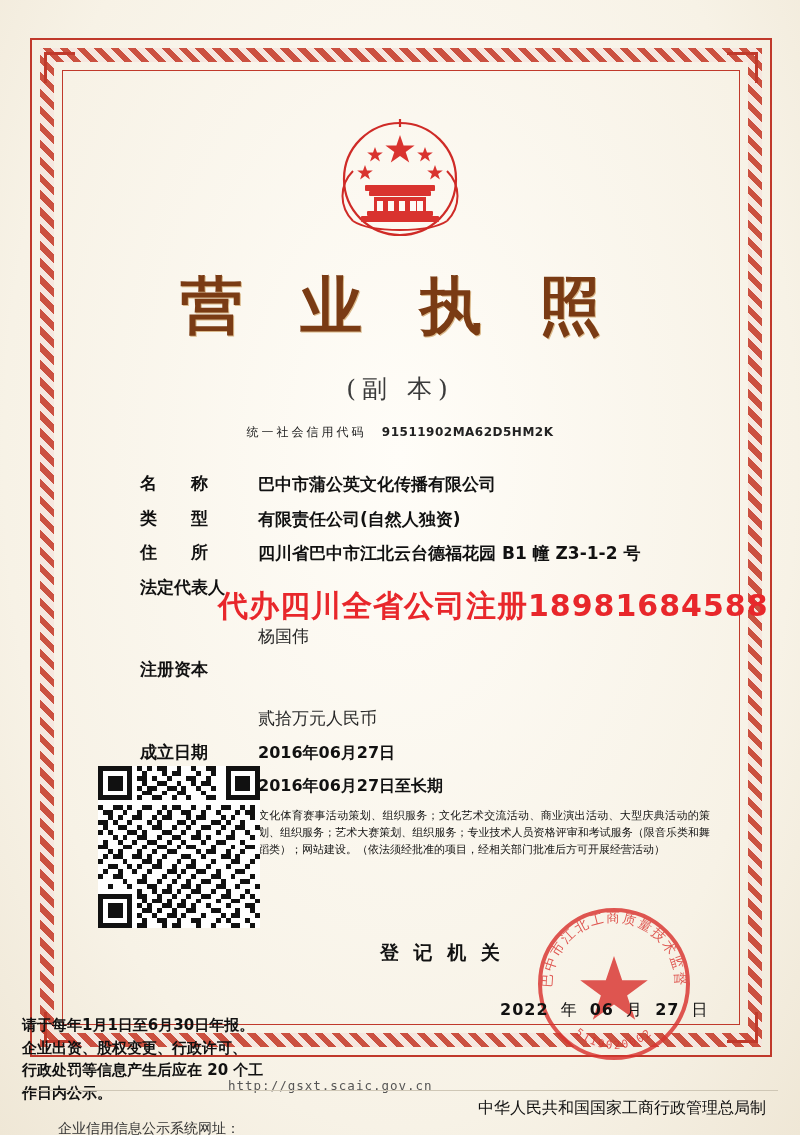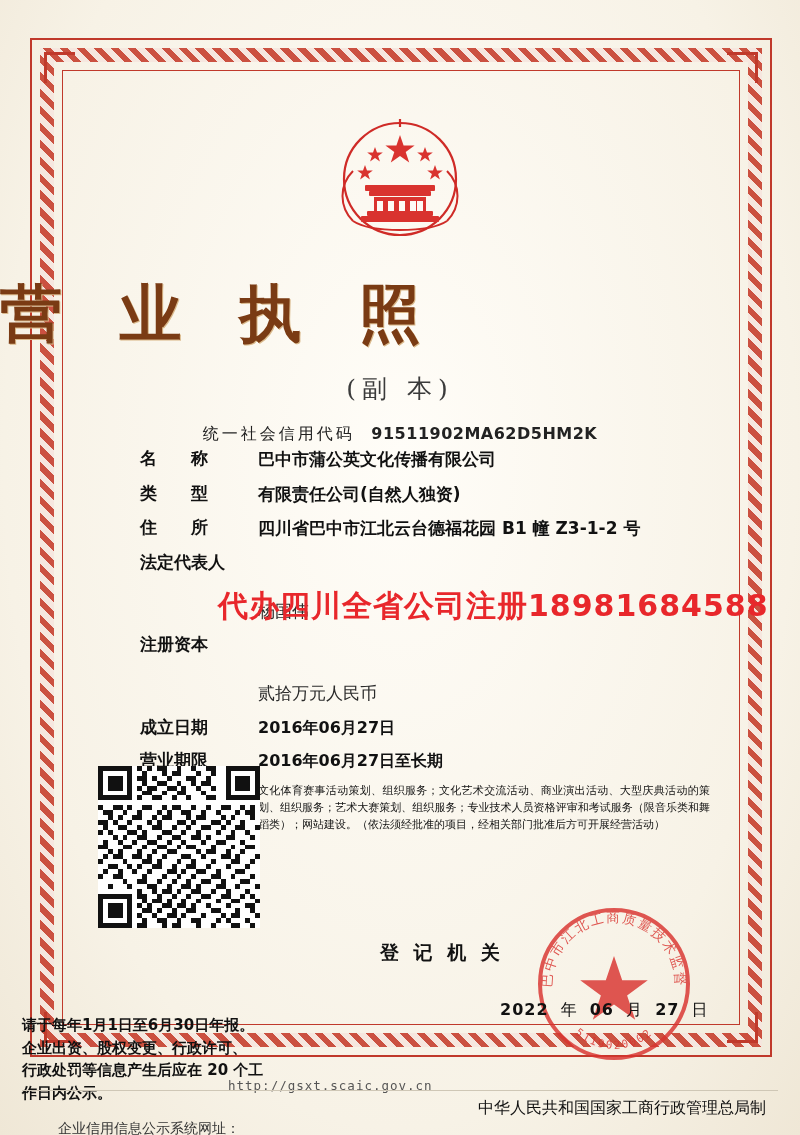--- a/index.html
+++ b/index.html
@@ -40,50 +40,50 @@
 
   
   .emblem{
     position:absolute;left:0;right:0;top:96px;height:160px;
     display:flex;align-items:center;justify-content:center;
   }
   .emblem svg{display:block;}
 
   
   .title{
-    position:absolute;left:0;right:0;top:272px;
-    text-align:left;
+    position:absolute;left:0;right:0;top:264px;
+    text-align:center;
     font-family:"DejaVu Serif","Liberation Serif",serif;
     font-weight:bold;
     font-size:62px;
     letter-spacing:18px;
     color:#7a3b14;
     text-shadow:1px 1px 0 #d9b88a;
   }
   .subtitle{
     position:absolute;left:0;right:0;top:372px;
     text-align:center;
     font-family:"DejaVu Serif","Liberation Serif",serif;
     font-size:25px;
     letter-spacing:6px;
     color:#3b3b3b;
   }
   .credit-code{
     position:absolute;left:0;right:0;top:424px;
     text-align:center;
-    font-size:16px;
+    font-size:12px;
     letter-spacing:1.5px;
     color:#222;
   }
   .credit-code .lbl{letter-spacing:3px;}
   .credit-code .val{font-weight:bold;margin-left:10px;letter-spacing:.5px;}
 
   
   .fields{
-    position:absolute;left:140px;top:447px;right:90px;
+    position:absolute;left:140px;top:472px;right:90px;
   }
   .row{
     display:flex;
     align-items:flex-start;
     margin-bottom:9px;
     font-size:17px;
     color:#111;
   }
   .row .label{
     width:118px;flex:0 0 118px;

